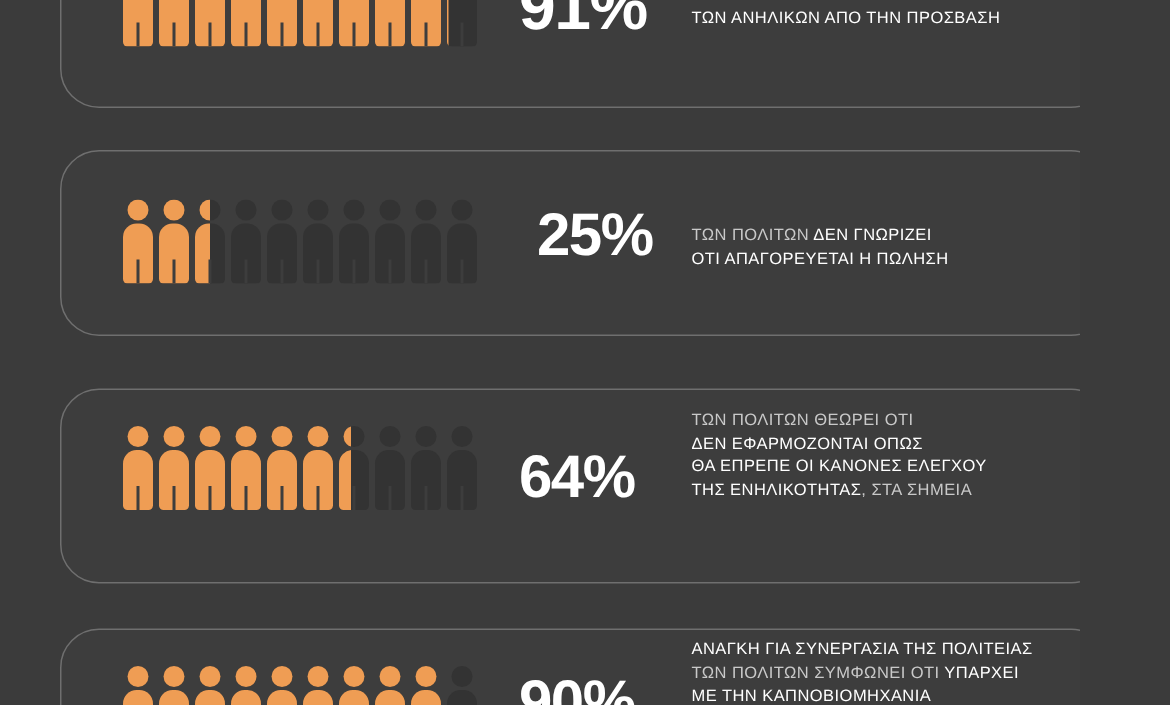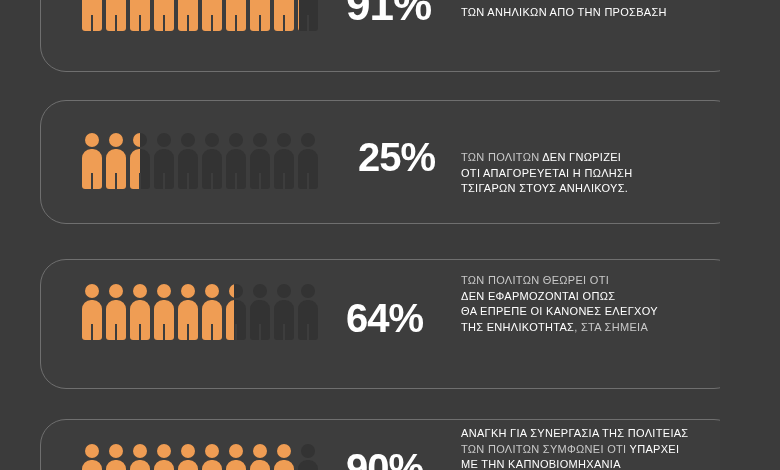--- a/index.html
+++ b/index.html
@@ -364,21 +364,20 @@
                 <span class="body"></span>
                 <span class="gap"></span>
               </div>
             </div>
           </div>
         </div>
       <div class="pct" style="left:305px;top:36px;font-size:40px;margin-left:12px;">25%</div>
       <div class="copy" style="left:420px;top:49px;">
           <span class="ln"><span>ΤΩΝ ΠΟΛΙΤΩΝ </span><b>ΔΕΝ ΓΝΩΡΙΖΕΙ</b></span>
           <span class="ln"><b>ΟΤΙ ΑΠΑΓΟΡΕΥΕΤΑΙ Η ΠΩΛΗΣΗ</b></span>
-          <span class="ln"><b>ΤΣΙΓΑΡΩΝ ΣΤΟΥΣ ΑΝΗΛΙΚΟΥΣ.</b></span>
         </div>
     </div>
   </div>
 
   <div class="panel" style="top:259px;height:130px;">
     <div class="panel-inner">
       <div class="pictos" style="left:40px;top:24px;">
           <div class="picto">
             <div class="layer base">
               <div class="fig col-off">

